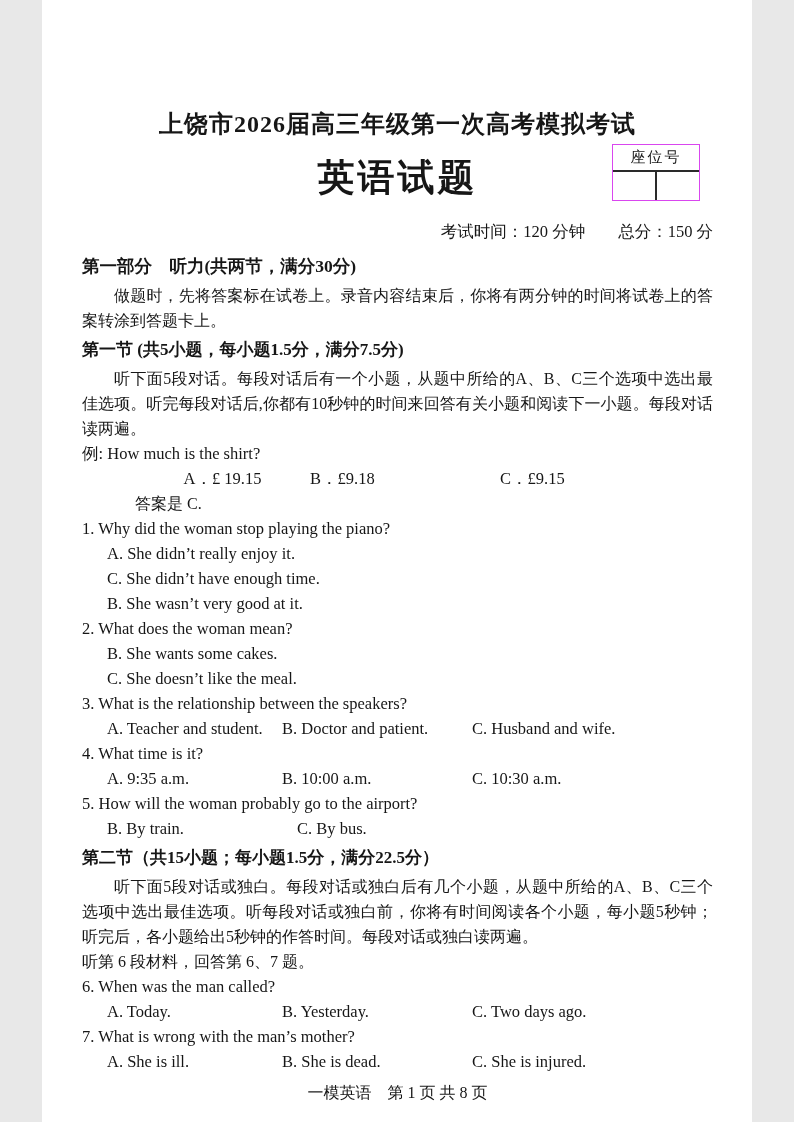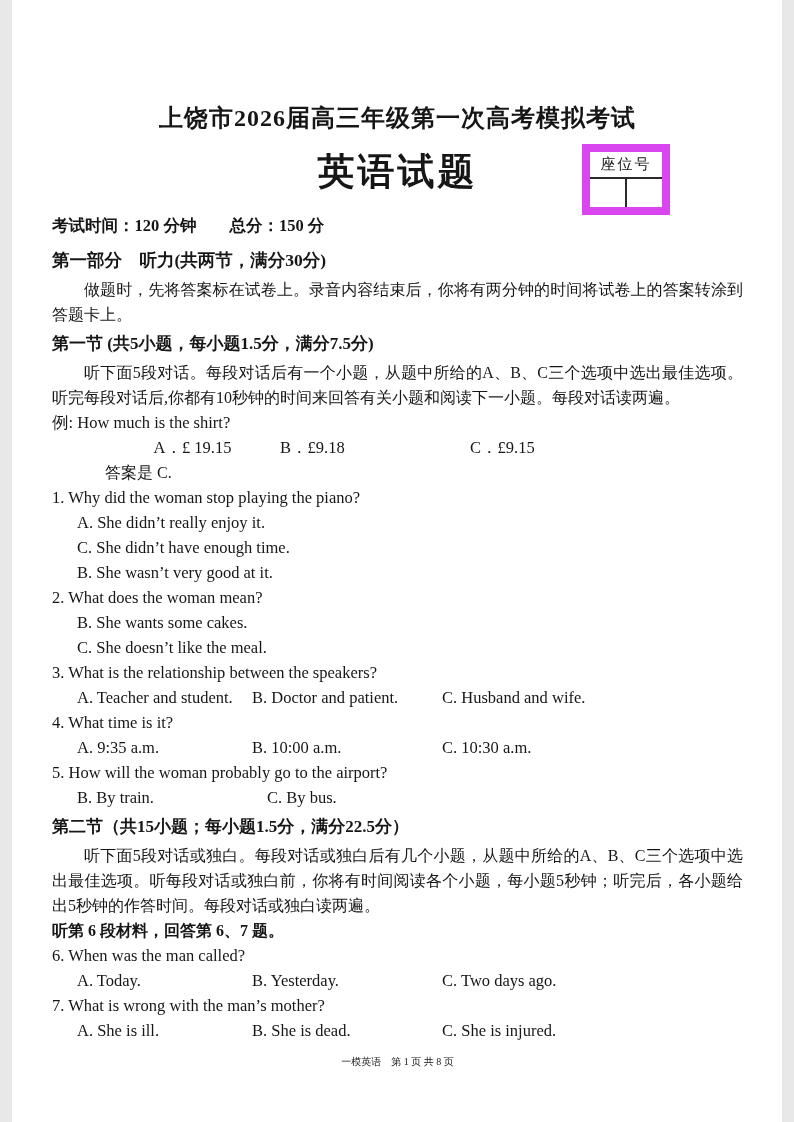--- a/index.html
+++ b/index.html
@@ -1,60 +1,60 @@
 <!DOCTYPE html>
 <html><head>
 <meta charset="utf-8">
 <style>
   * { margin: 0; padding: 0; box-sizing: border-box; }
   html, body { background: #e8e8e8; }
   body { font-family: "Liberation Serif", "DejaVu Serif", serif; color: #161616; }
   .page {
     position: relative;
-    width: 770px; height: 1122px;
+    width: 710px; height: 1122px;
     margin: 0 auto;
     background: #ffffff;
     overflow: hidden;
-    padding: 8px 39px 0 40px;
+    padding: 14px 39px 0 40px;
   }
   .exam-title {
     margin-top: 96px;
     text-align: center;
     font-size: 24px; font-weight: bold;
     line-height: 28px;
     letter-spacing: 1px;
   }
   .subject-title {
     margin-top: 19px;
     text-align: center;
     font-size: 37px; font-weight: bold;
     line-height: 42px;
     letter-spacing: 3px;
   }
   .seat-box {
     position: absolute;
     left: 570px; top: 144px;
     width: 88px;
-    border: 8px solid #d946ef;
+    border: 1px solid #d946ef;
     background: #fff;
   }
   .seat-label {
     text-align: center;
     font-size: 15px;
     line-height: 25px;
     border-bottom: 2px solid #2a2a2a;
     letter-spacing: 2px;
   }
   .seat-cells { display: flex; height: 28px; }
   .seat-cell { flex: 1; }
   .seat-cell:first-child { border-right: 2px solid #2a2a2a; }
   .exam-info {
     margin-top: 23px;
-    text-align: left;
-    font-size: 16.5px; font-weight: bold;
+    text-align: right;
+    font-size: 16.5px; font-weight: normal;
     line-height: 20px;
   }
   .content { font-size: 16px; line-height: 25px; }
   .part-heading {
     margin-top: 12px;
     font-size: 17.5px; font-weight: bold;
     line-height: 25px;
   }
   .sec-heading {
     margin-top: 4px;
@@ -68,25 +68,25 @@
   }
   .example-prompt, .q-text { font-size: 16.5px; line-height: 25px; }
   .ex-row { display: flex; padding-left: 53px; font-size: 16.5px; line-height: 25px; }
   .ex-row .e0 { width: 175px; text-align: center; }
   .ex-row .e1 { width: 190px; }
   .ex-answer { padding-left: 53px; line-height: 25px; }
   .opt-stacked { padding-left: 25px; font-size: 16.5px; line-height: 25px; }
   .opt-row { display: flex; padding-left: 25px; font-size: 16.5px; line-height: 25px; }
   .opt-row .c0 { width: 175px; }
   .opt-row .c1 { width: 190px; }
-  .material-note { line-height: 25px; font-weight: bold; }
+  .material-note { line-height: 25px; }
   .page-footer {
     margin-top: 8px;
     text-align: center;
-    font-size: 10px;
+    font-size: 16px;
     line-height: 22px;
   }
 </style>
 </head>
 <body>
 
 <div class="page">
 
   <h1 class="exam-title">上饶市2026届高三年级第一次高考模拟考试</h1>
 

